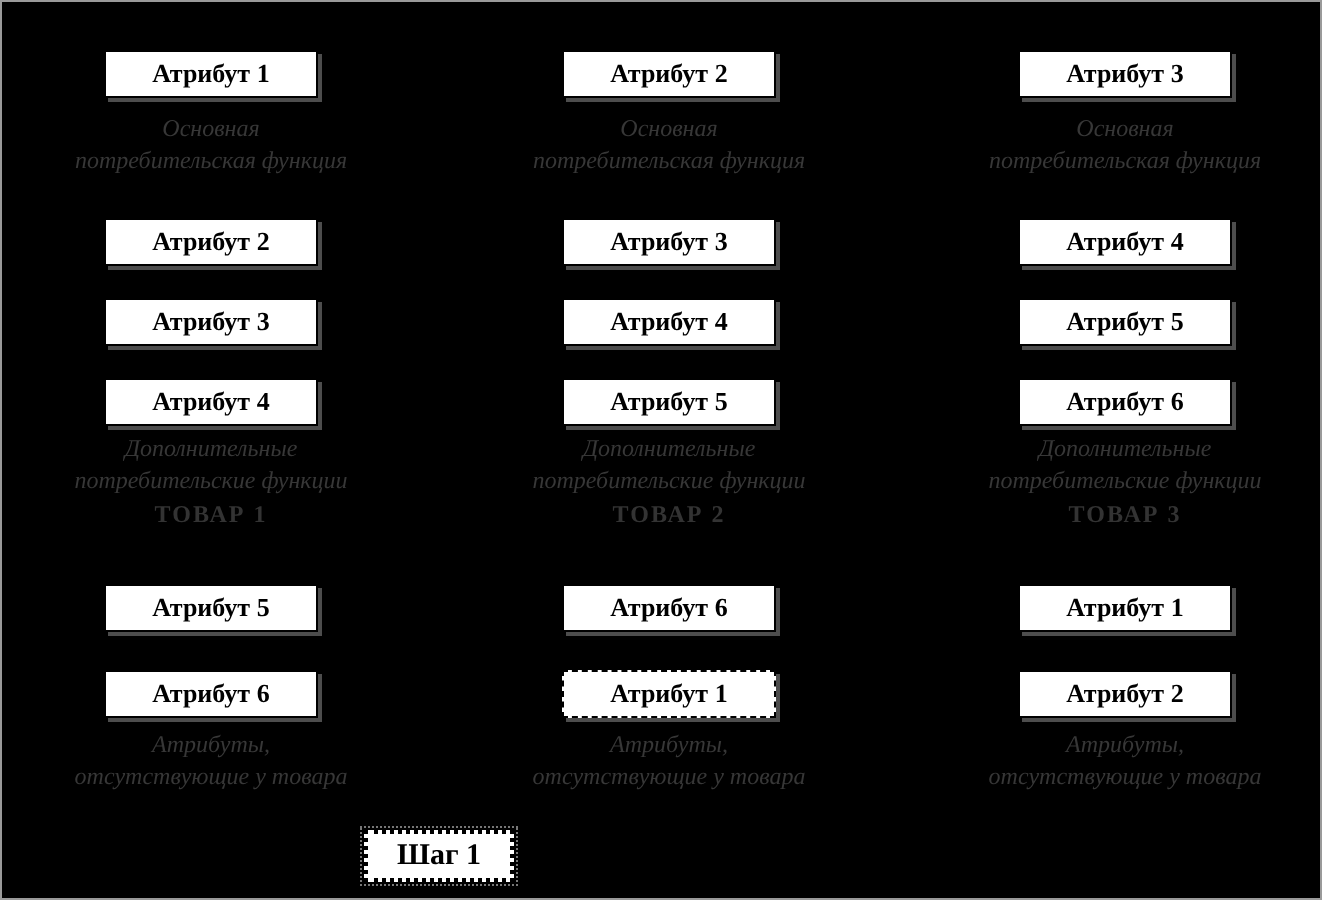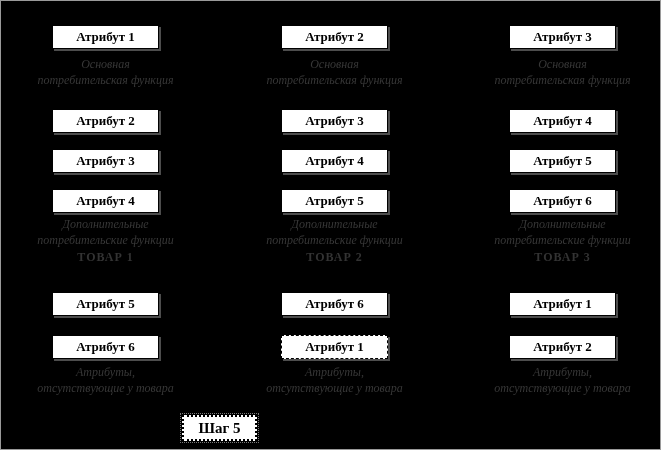--- a/index.html
+++ b/index.html
@@ -116,15 +116,15 @@
     </div>
     <div class="pcaption r-cap">ТОВАР 3</div>
     <div class="abox r-b1">Атрибут 1</div>
     <div class="abox r-b2">Атрибут 2</div>
     <div class="glabel r-lbl3">
       <div>Атрибуты,</div>
       <div>отсутствующие у товара</div>
     </div>
   </div>
 
-  <div class="step-box" style="left:181px;top:414px">Шаг 5</div>
+  <div class="step-box" style="left:181px;top:414px">Шаг 1</div>
 
 </div>
 
 </body></html>

